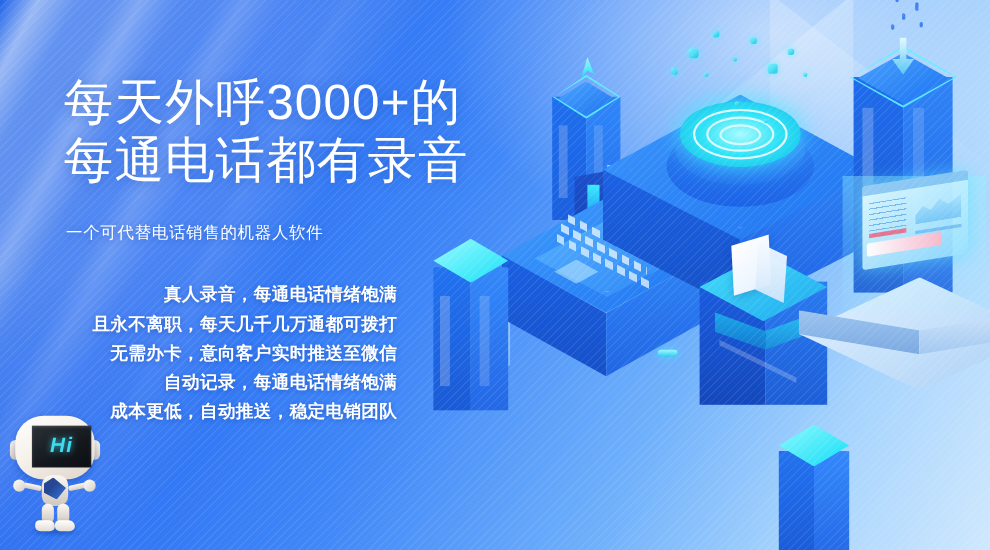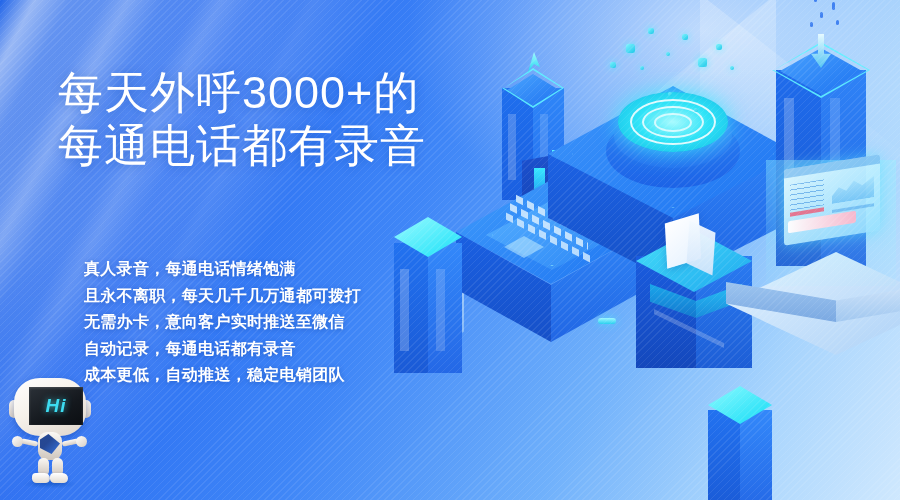--- a/index.html
+++ b/index.html
@@ -53,21 +53,21 @@
     position:absolute;left:58px;top:66px;width:420px;
     color:#ffffff;font-size:45px;line-height:53px;letter-spacing:1px;
     font-weight:400;white-space:pre-line;
     text-shadow:0 1px 10px rgba(10,60,160,.35);
   }
   .subtitle{
     position:absolute;left:60px;top:202px;
     color:#ffffff;font-size:15px;letter-spacing:.6px;font-weight:400;
     text-shadow:0 1px 6px rgba(10,60,160,.4);
   }
-  .bullets{position:absolute;left:84px;top:256px;}
+  .bullets{position:absolute;left:84px;top:256px;text-align:right;}
   .bullet{
     color:#ffffff;font-size:16px;line-height:26.5px;font-weight:700;
     letter-spacing:.3px;text-shadow:0 1px 5px rgba(10,55,150,.45);
     white-space:nowrap;
   }
 
   
   .robot{position:absolute;left:8px;top:378px;width:84px;height:112px;}
   .r-shadow{position:absolute;left:14px;top:101px;width:56px;height:10px;
     background:radial-gradient(ellipse at center, rgba(20,90,200,.55), rgba(20,90,200,0) 70%);}
@@ -362,25 +362,26 @@
     <div style="position:absolute;left:168px;top:318px;width:18px;height:6px;border-radius:3px;
                 background:linear-gradient(#9ff6ff,#2ad0ef);box-shadow:0 0 8px rgba(70,230,255,.7);"></div>
   </div>
 
   <div class="layer stripes"></div>
   <div class="layer tl-glow"></div>
 
   <div class="copy">
     <div class="headline">每天外呼3000+的
 每通电话都有录音</div>
+    <div class="subtitle">一个可代替电话销售的机器人软件</div>
     <div class="bullets">
       <div class="bullet">真人录音，每通电话情绪饱满</div>
       <div class="bullet">且永不离职，每天几千几万通都可拨打</div>
       <div class="bullet">无需办卡，意向客户实时推送至微信</div>
-      <div class="bullet">自动记录，每通电话都有录音</div>
+      <div class="bullet">自动记录，每通电话情绪饱满</div>
       <div class="bullet">成本更低，自动推送，稳定电销团队</div>
     </div>
   </div>
 
   <div class="robot">
     <div class="r-shadow"></div>
     <div class="r-ear l"></div>
     <div class="r-ear r"></div>
     <div class="r-head">
       <div class="r-screen">

